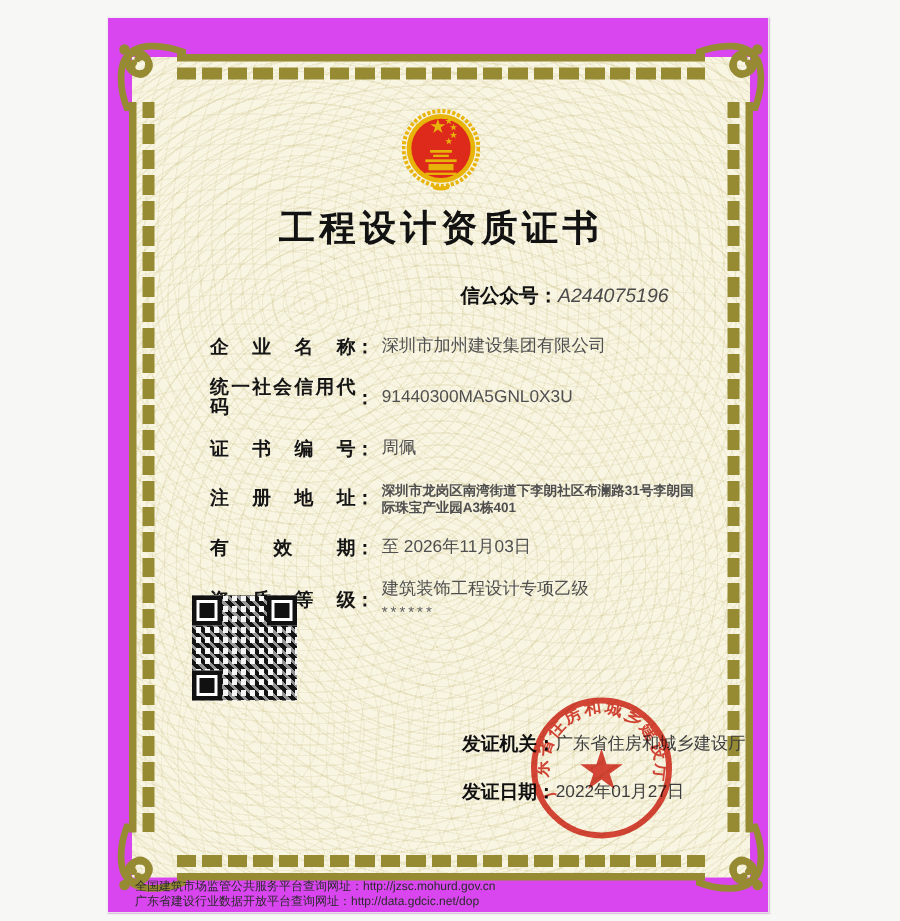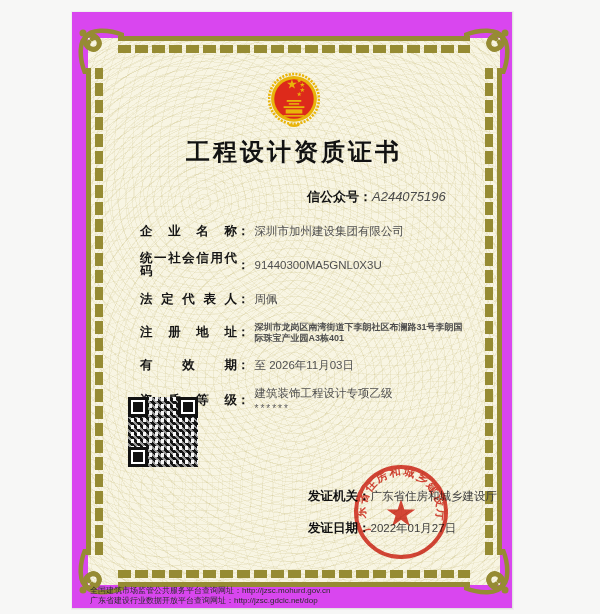--- a/index.html
+++ b/index.html
@@ -128,21 +128,21 @@
         <span class="lbl">企业名称</span>
           <span class="colon">：</span>
         <span class="val">深圳市加州建设集团有限公司</span>
       </div>
       <div class="frow">
         <span class="lbl">统一社会信用代码</span>
           <span class="colon">：</span>
         <span class="val">91440300MA5GNL0X3U</span>
       </div>
       <div class="frow">
-        <span class="lbl">法定代表人</span>
+        <span class="lbl">证书编号</span>
           <span class="colon">：</span>
         <span class="val">周佩</span>
       </div>
       <div class="frow addr">
         <span class="lbl">注册地址</span>
           <span class="colon">：</span>
         <span class="val">深圳市龙岗区南湾街道下李朗社区布澜路31号李朗国际珠宝产业园A3栋401</span>
       </div>
       <div class="frow">
         <span class="lbl">有效期</span>
@@ -187,15 +187,15 @@
       <circle cx="50" cy="50" r="45" fill="none" stroke="#d63426" stroke-width="4"></circle>
       <polygon fill="#d63426" points="50,37 53.37,47.43 64.27,47.43 55.45,53.87 58.82,64.13 50,57.7 41.18,64.13 44.55,53.87 35.73,47.43 46.63,47.43"></polygon>
       <text fill="#d63426" font-size="11.5" letter-spacing="1.5" font-weight="bold">
         <textPath href="#sealArc" startOffset="2">广东省住房和城乡建设厅</textPath>
       </text>
     </svg>
   </div>
 
   <div class="footer">
     <div>全国建筑市场监管公共服务平台查询网址：http://jzsc.mohurd.gov.cn</div>
-    <div>广东省建设行业数据开放平台查询网址：http://jzsc.gdcic.net/dop</div>
+    <div>广东省建设行业数据开放平台查询网址：http://data.gdcic.net/dop</div>
   </div>
 </div>
 
 </body></html>

